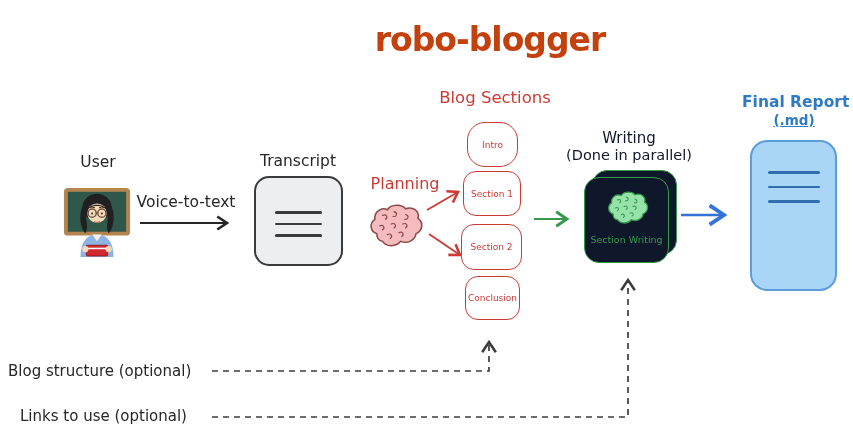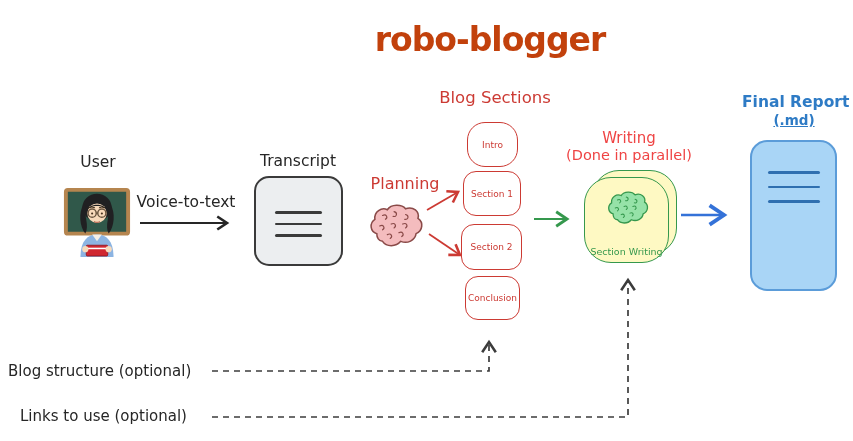--- a/index.html
+++ b/index.html
@@ -7,35 +7,35 @@
     position:relative;width:853px;height:441px;background:#ffffff;overflow:hidden;
     font-family:"DejaVu Sans","Liberation Sans",sans-serif;color:#222;
   }
   .abs{position:absolute;}
   .lbl{text-align:center;white-space:nowrap;}
   .title{
     font-size:33px;font-weight:bold;letter-spacing:-1px;color:#c2410c;text-align:center;
   }
   .ink{color:#262626;}
   .red{color:#cc3a33;}
-  .green{color:#ef4444;}
+  .green{color:#0f172a;}
   .blue{color:#2e7bc5;}
   .doc-box{
     background:#eceef0;border:2.5px solid #3a3a3a;border-radius:15px;
     display:flex;flex-direction:column;justify-content:center;align-items:center;gap:9px;
     box-sizing:border-box;
   }
   .doc-line{width:47px;height:2.5px;background:#3a3a3a;border-radius:2px;}
   .section-box{
     background:#ffffff;border:1.6px solid #cc3a33;border-radius:13px;
     display:flex;align-items:center;justify-content:center;
     font-size:9px;color:#cc3a33;box-sizing:border-box;text-align:center;
   }
   .card{
-    background:#fef9c3;border:1.6px solid #35984d;border-radius:27px;box-sizing:border-box;gap:12px;
+    background:#0f172a;border:1.6px solid #35984d;border-radius:15px;box-sizing:border-box;
   }
   .card-front{display:flex;flex-direction:column;align-items:center;justify-content:flex-start;}
   .card-label{font-size:9.5px;color:#35984d;margin-top:8px;white-space:nowrap;}
   .final-box{
     background:#a9d5f6;border:2px solid #5b9cd9;border-radius:17px;box-sizing:border-box;
     display:flex;flex-direction:column;align-items:center;gap:12px;padding-top:29px;
   }
   .final-line{width:52px;height:2.5px;background:#2f6fb0;border-radius:2px;}
   svg.overlay{position:absolute;left:0;top:0;pointer-events:none;}
 </style>

